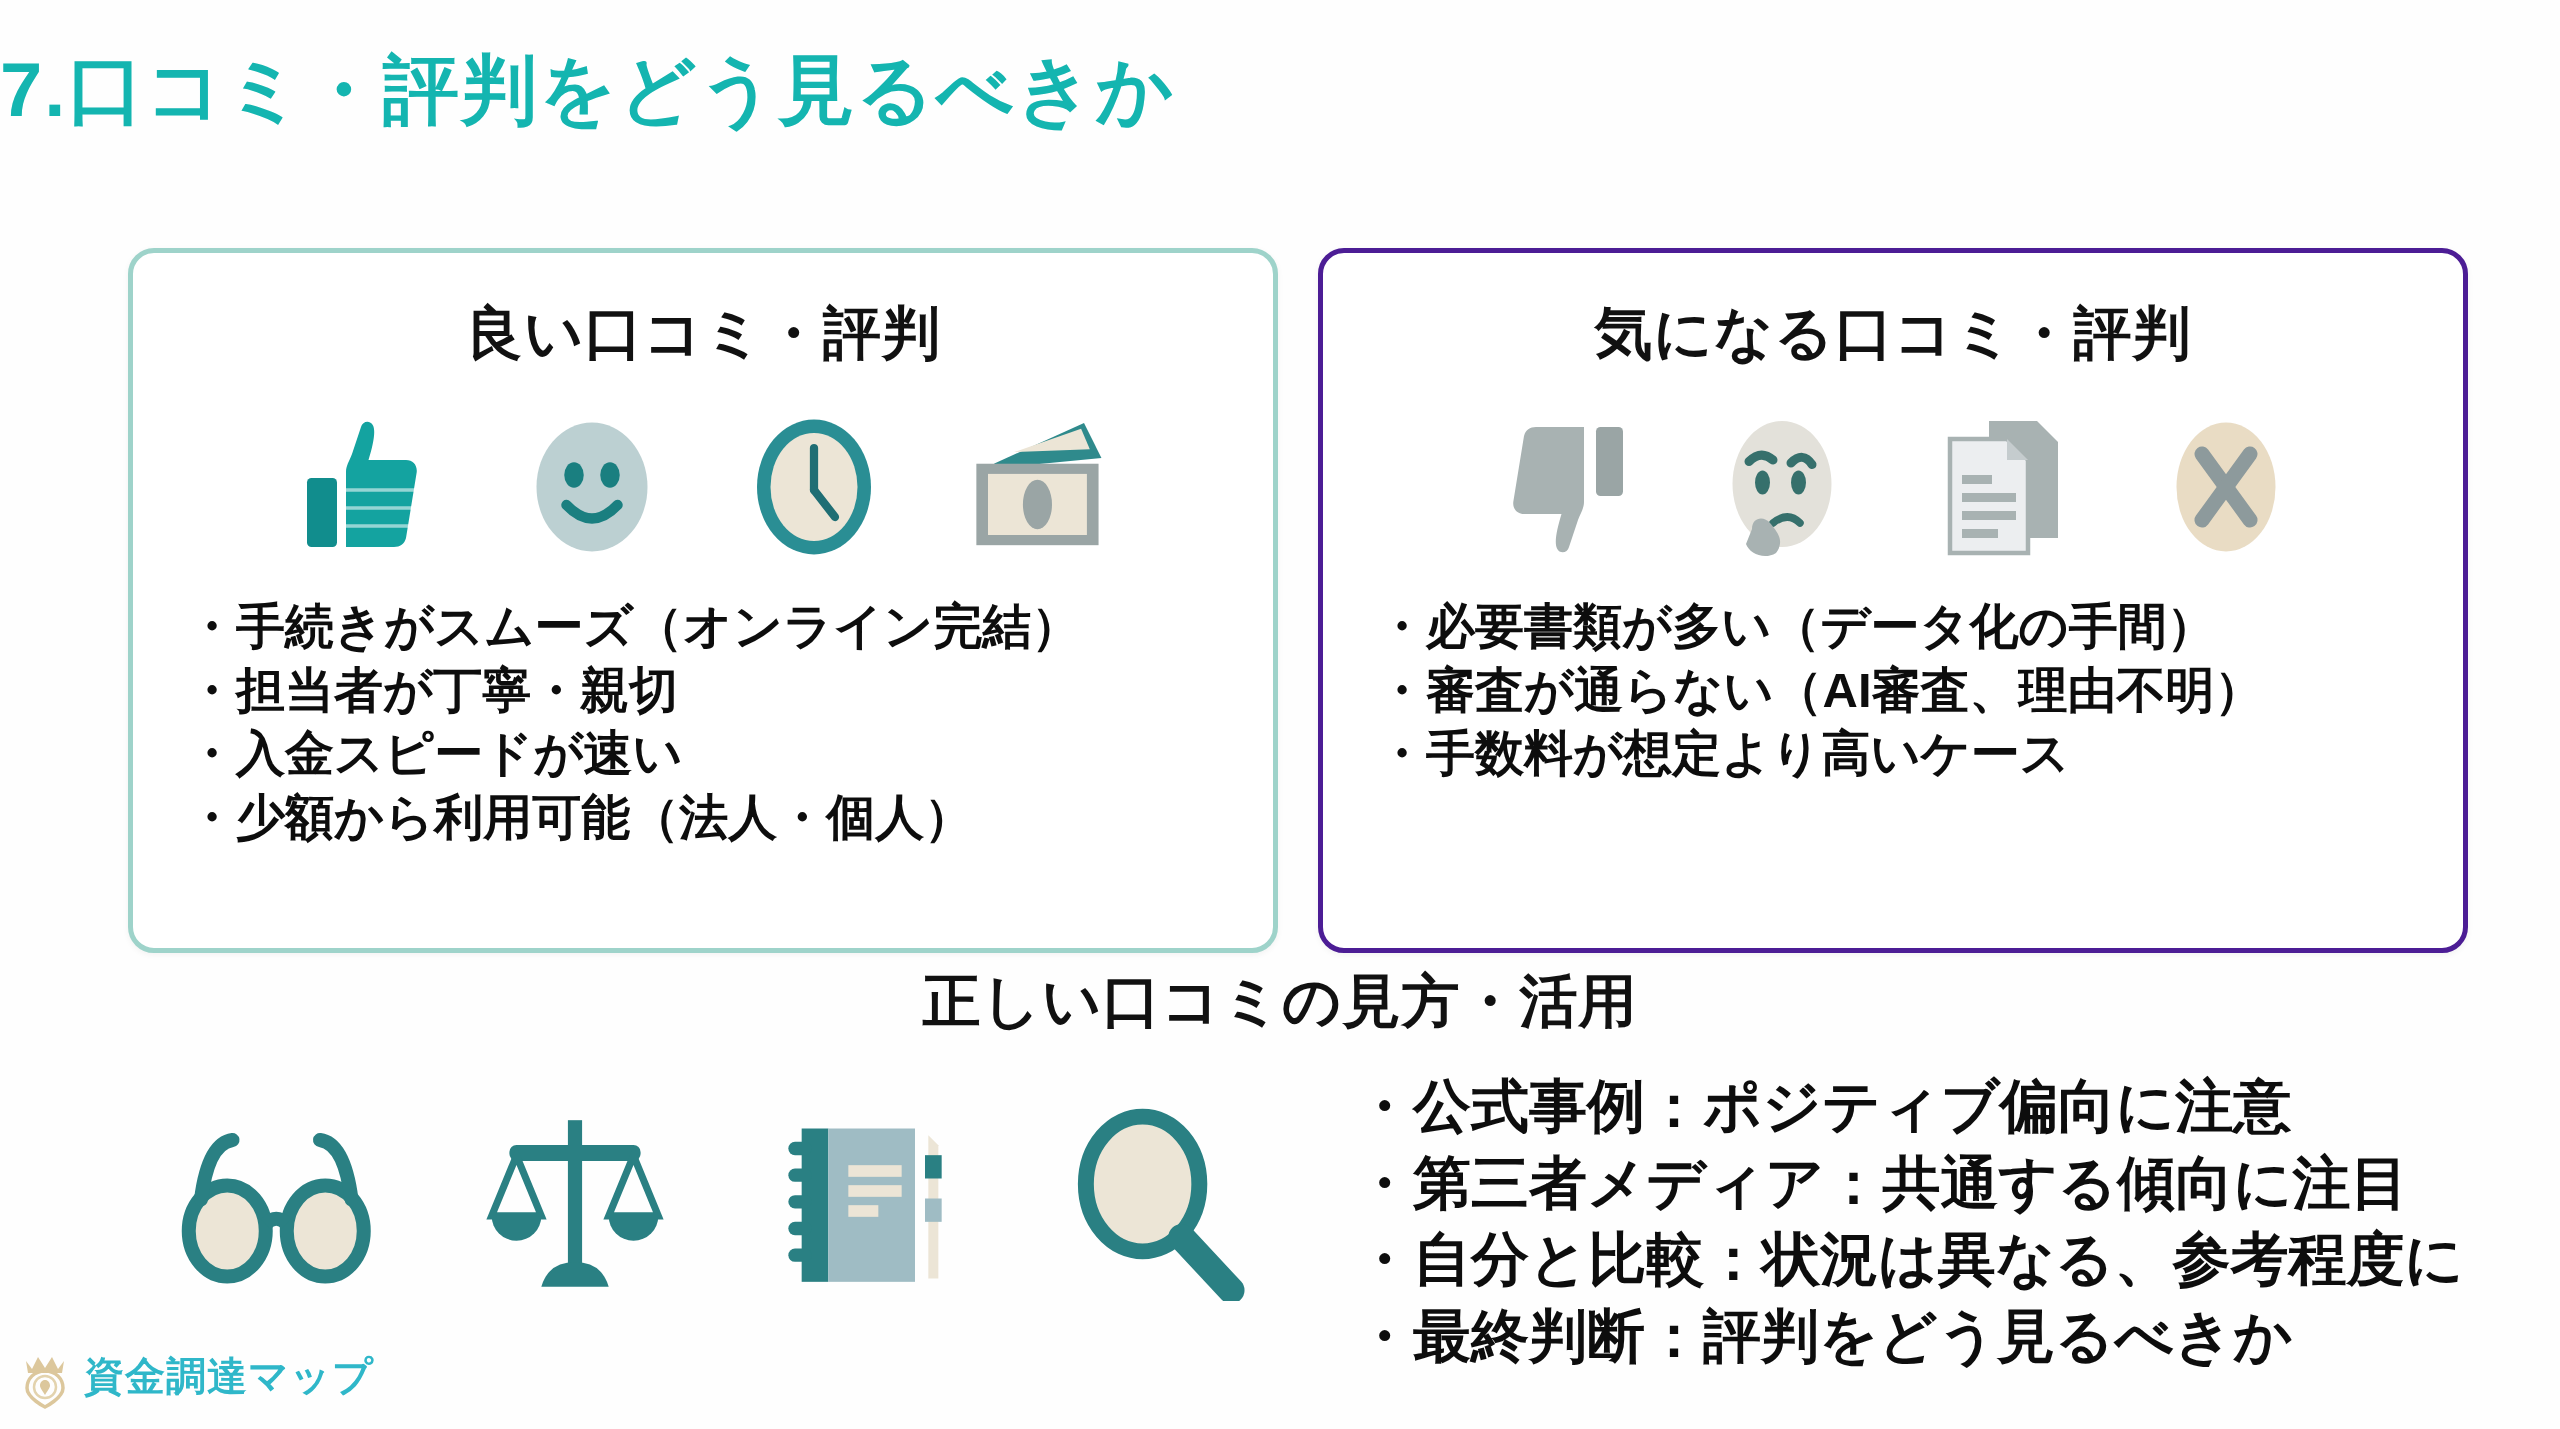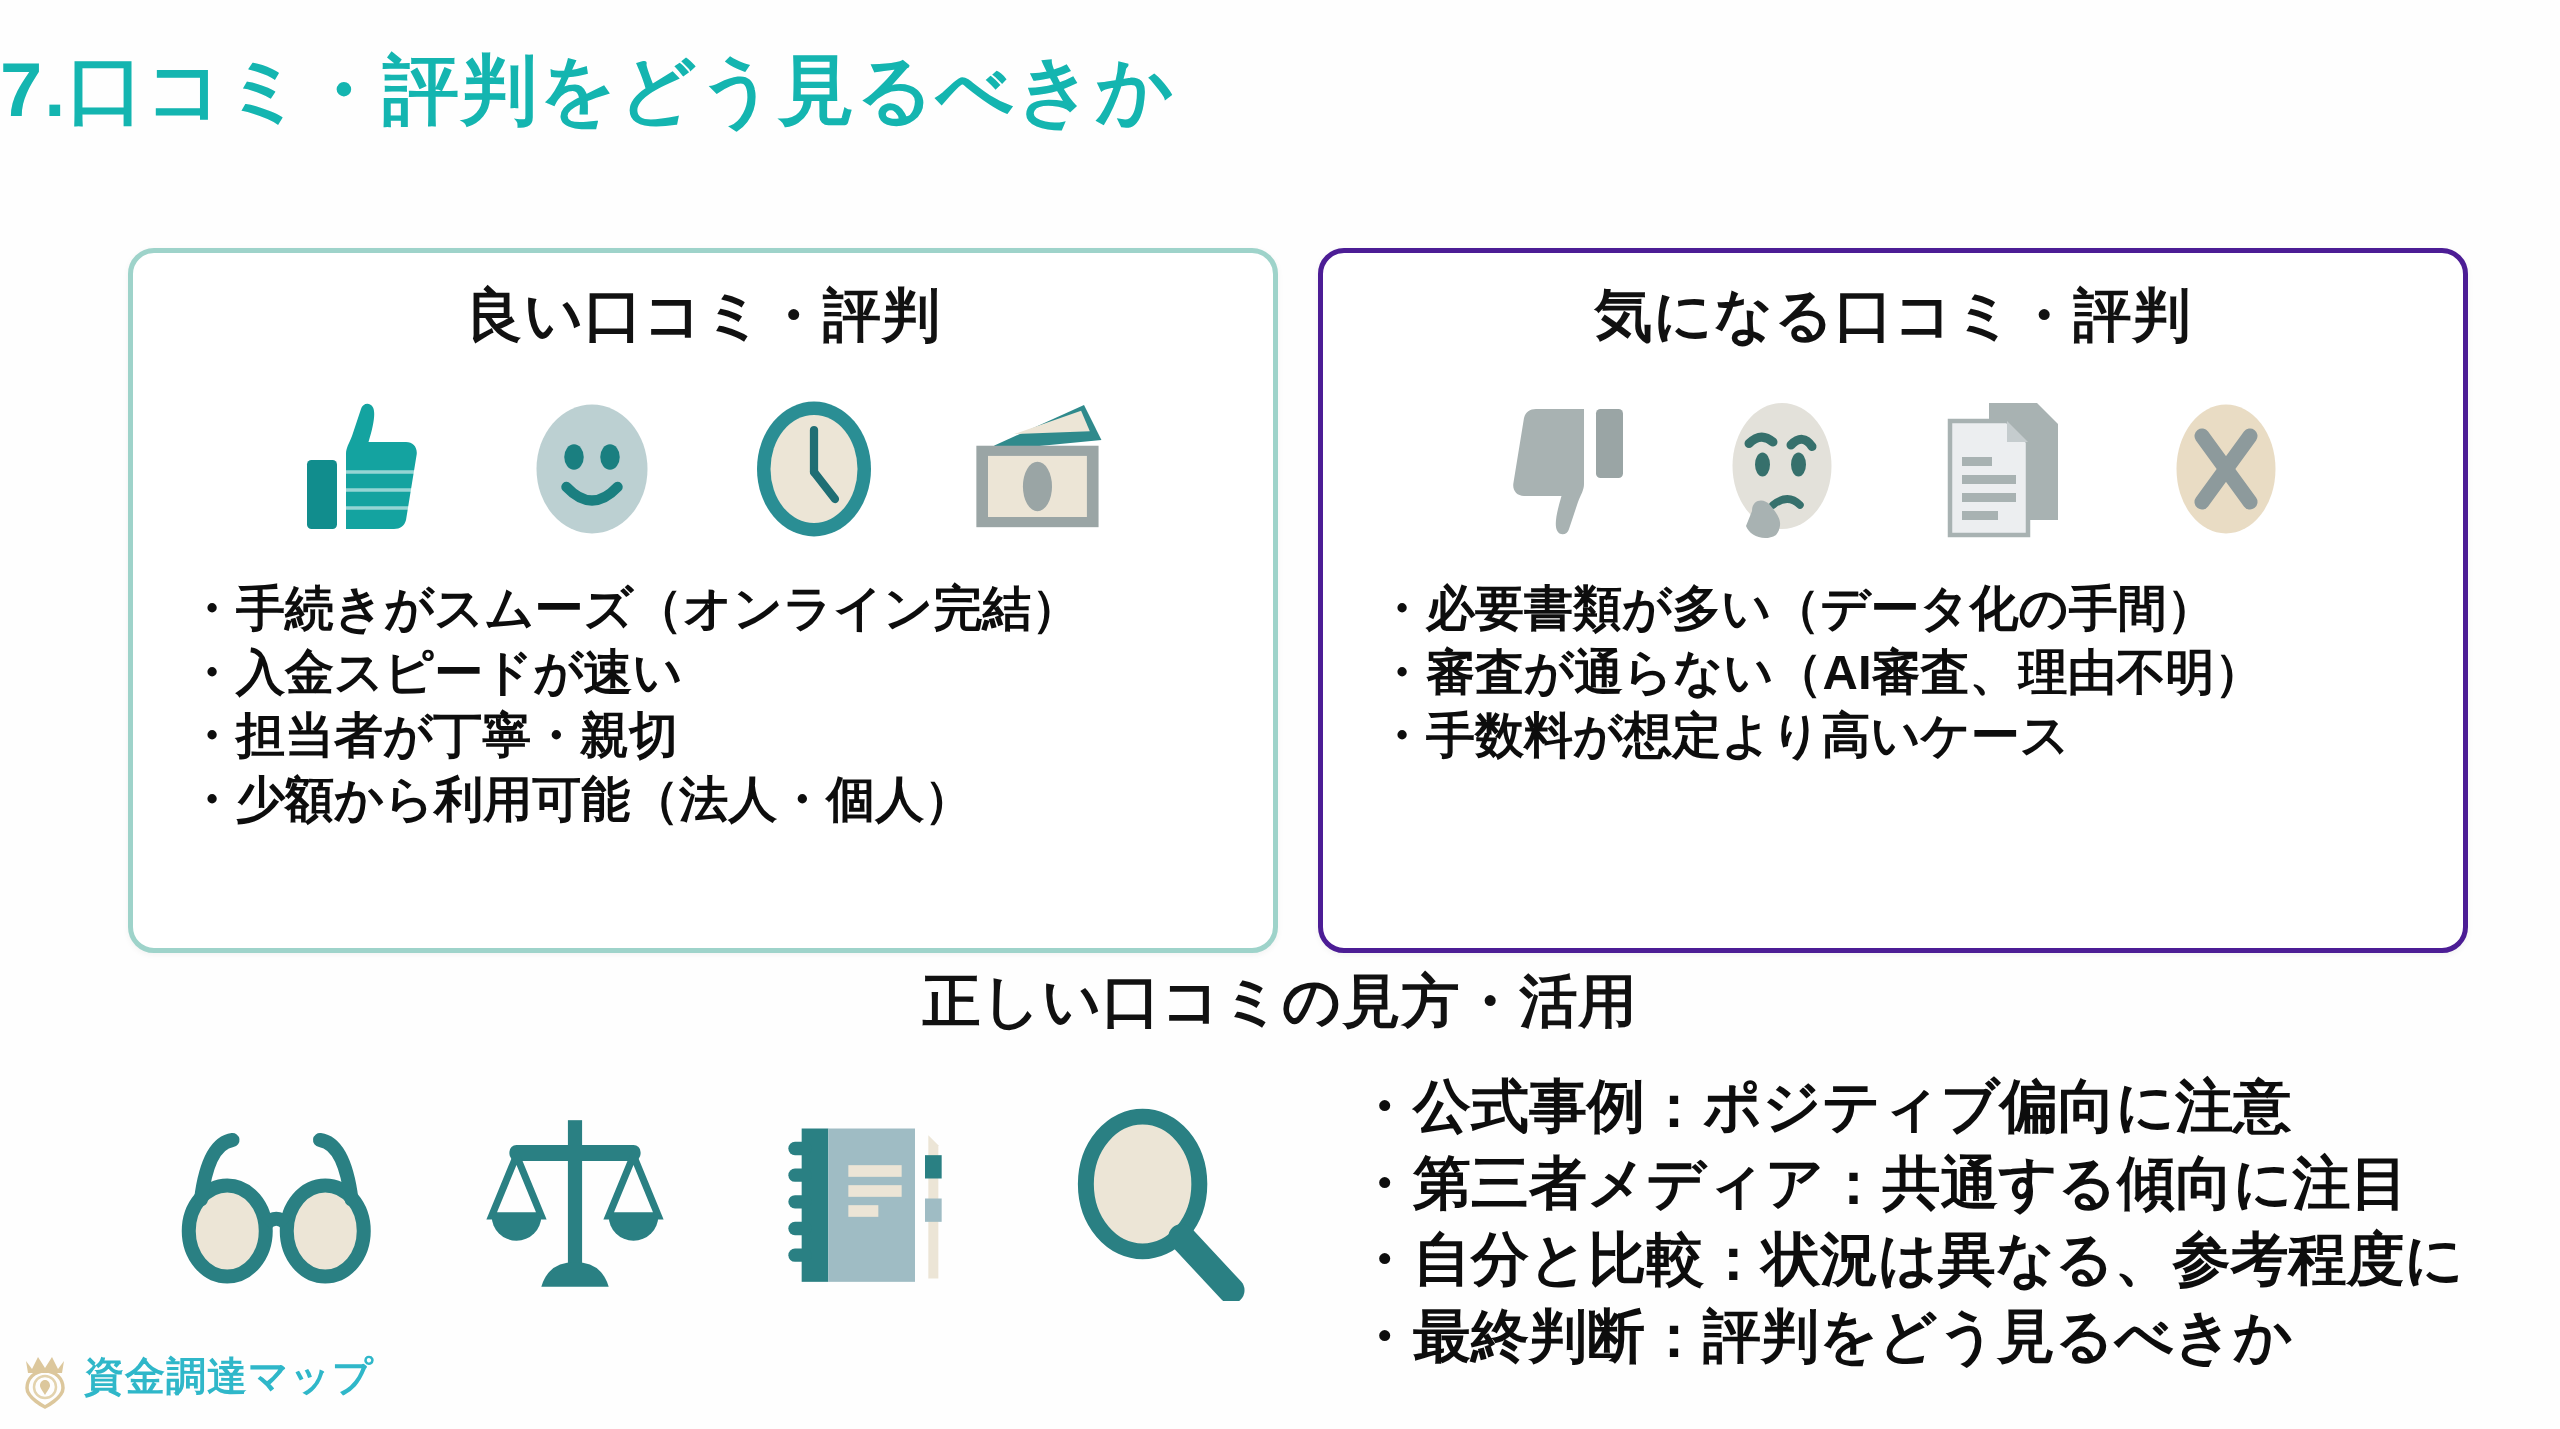--- a/index.html
+++ b/index.html
@@ -50,21 +50,21 @@
   }
   .card--bad {
     left: 1318px;
     top: 248px;
     width: 1150px;
     height: 705px;
     border: 5px solid #4c1d95;
   }
   .card-title {
     text-align: center;
-    margin-top: 24px;
+    margin-top: 42px;
     font-size: 58px;
     font-weight: 700;
     color: #111111;
     letter-spacing: 1px;
     white-space: nowrap;
   }
 
   
   .icon-row {
     display: flex;
@@ -208,22 +208,22 @@
           <rect x="14" y="34" width="84" height="56" fill="#9aa5a5"></rect>
           <rect x="22" y="41" width="68" height="42" fill="#ece5d6"></rect>
           <ellipse cx="56" cy="62" rx="10" ry="17" fill="#9aa5a5"></ellipse>
         </svg>
       </div>
 
     </div>
 
     <ul class="bullets">
       <li>・手続きがスムーズ（オンライン完結）</li>
+      <li>・担当者が丁寧・親切</li>
       <li>・入金スピードが速い</li>
-      <li>・担当者が丁寧・親切</li>
       <li>・少額から利用可能（法人・個人）</li>
     </ul>
   </div>
 
   <div class="card card--bad">
     <div class="card-title">気になる口コミ・評判</div>
 
     <div class="icon-row">
 
       <div class="icon-slot">

